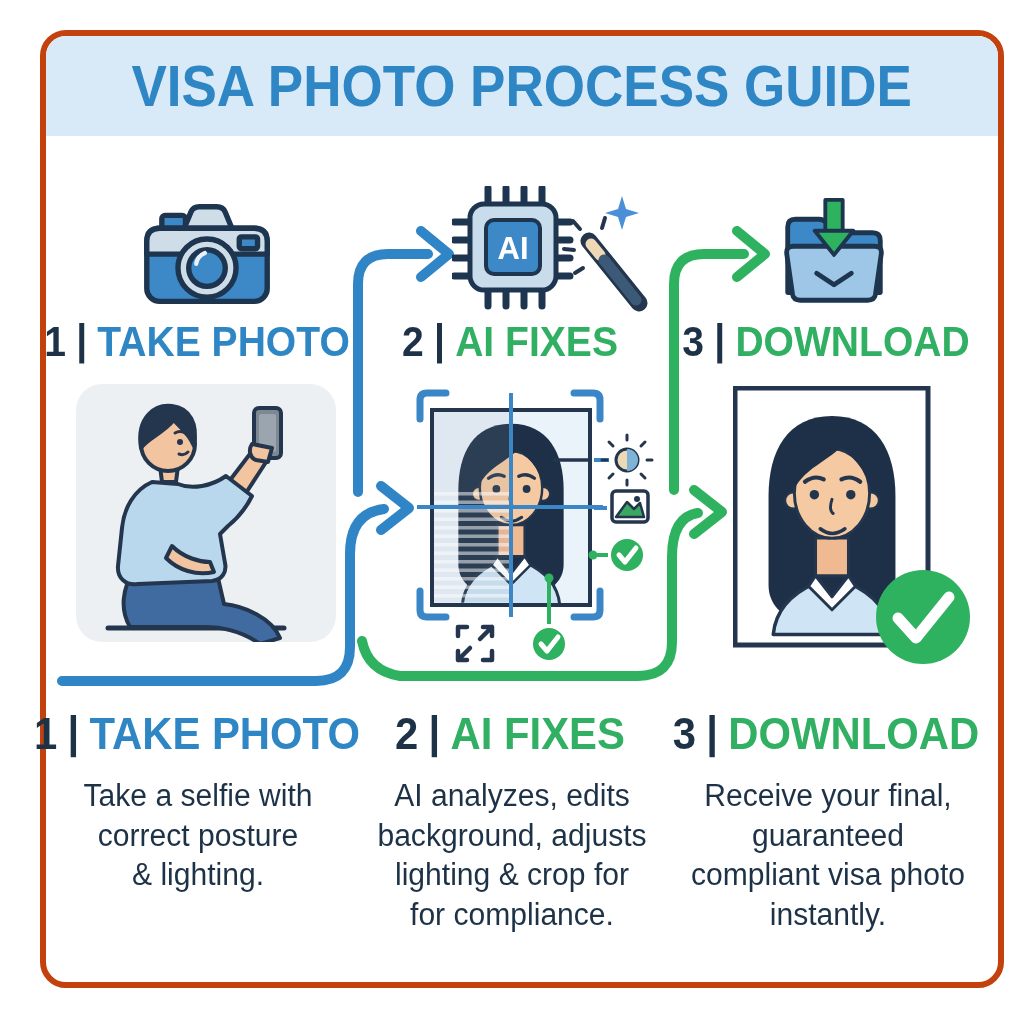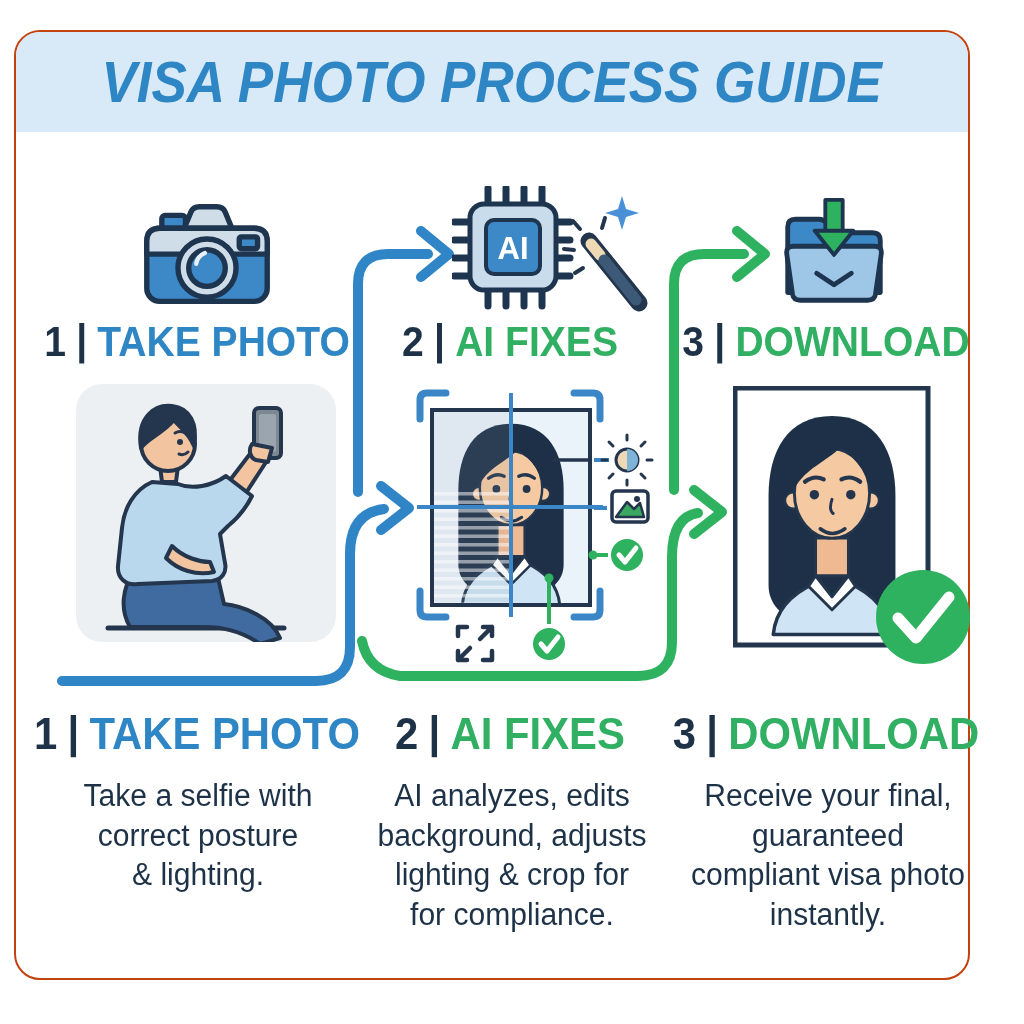--- a/index.html
+++ b/index.html
@@ -1,19 +1,19 @@
 <!DOCTYPE html>
 <html><head>
 <meta charset="utf-8">
 <style>
   html,body{margin:0;padding:0;background:#fff;}
   .canvas{position:relative;width:1024px;height:1024px;background:#fff;overflow:hidden;
           font-family:"Liberation Sans",sans-serif;}
-  .card{position:absolute;left:14px;top:30px;width:952px;height:946px;
-        border:2px solid #c2410c;border-radius:26px;background:#fff;overflow:hidden;font-style:italic;}
+  .card{position:absolute;left:40px;top:30px;width:952px;height:946px;
+        border:6px solid #c2410c;border-radius:26px;background:#fff;overflow:hidden;}
   .header{position:absolute;left:0;top:0;right:0;height:100px;background:#d8e9f7;
           display:flex;align-items:center;justify-content:center;}
   .title{font-size:57px;font-weight:bold;color:#2e86c4;transform:scaleX(.93);white-space:nowrap;}
   .abs{position:absolute;}
   .step-label{position:absolute;height:52px;display:flex;align-items:center;justify-content:center;
               gap:11px;font-weight:bold;font-size:42px;transform:scaleX(.93);white-space:nowrap;}
   .step-label--lg{font-size:45px;}
   .num,.sep{color:#1d3247;}
   .sep{transform:translateY(-2px);}
   .lbl-blue{color:#2f86c5;}

